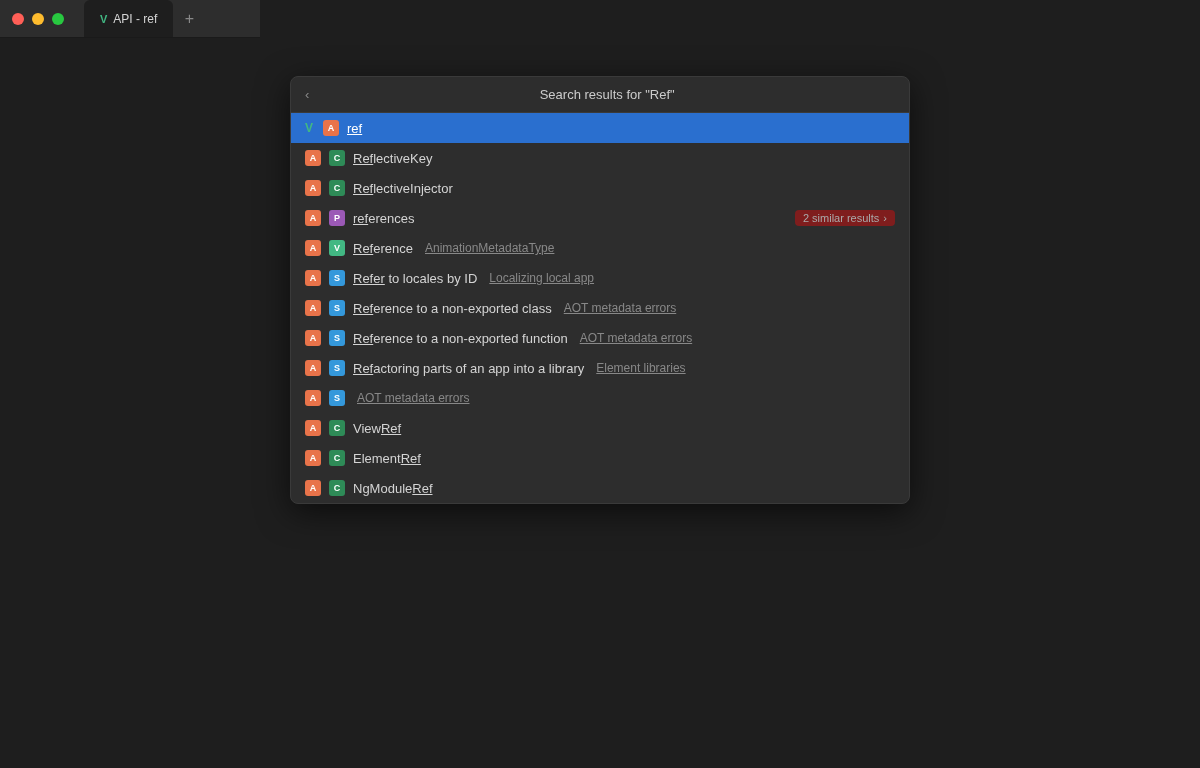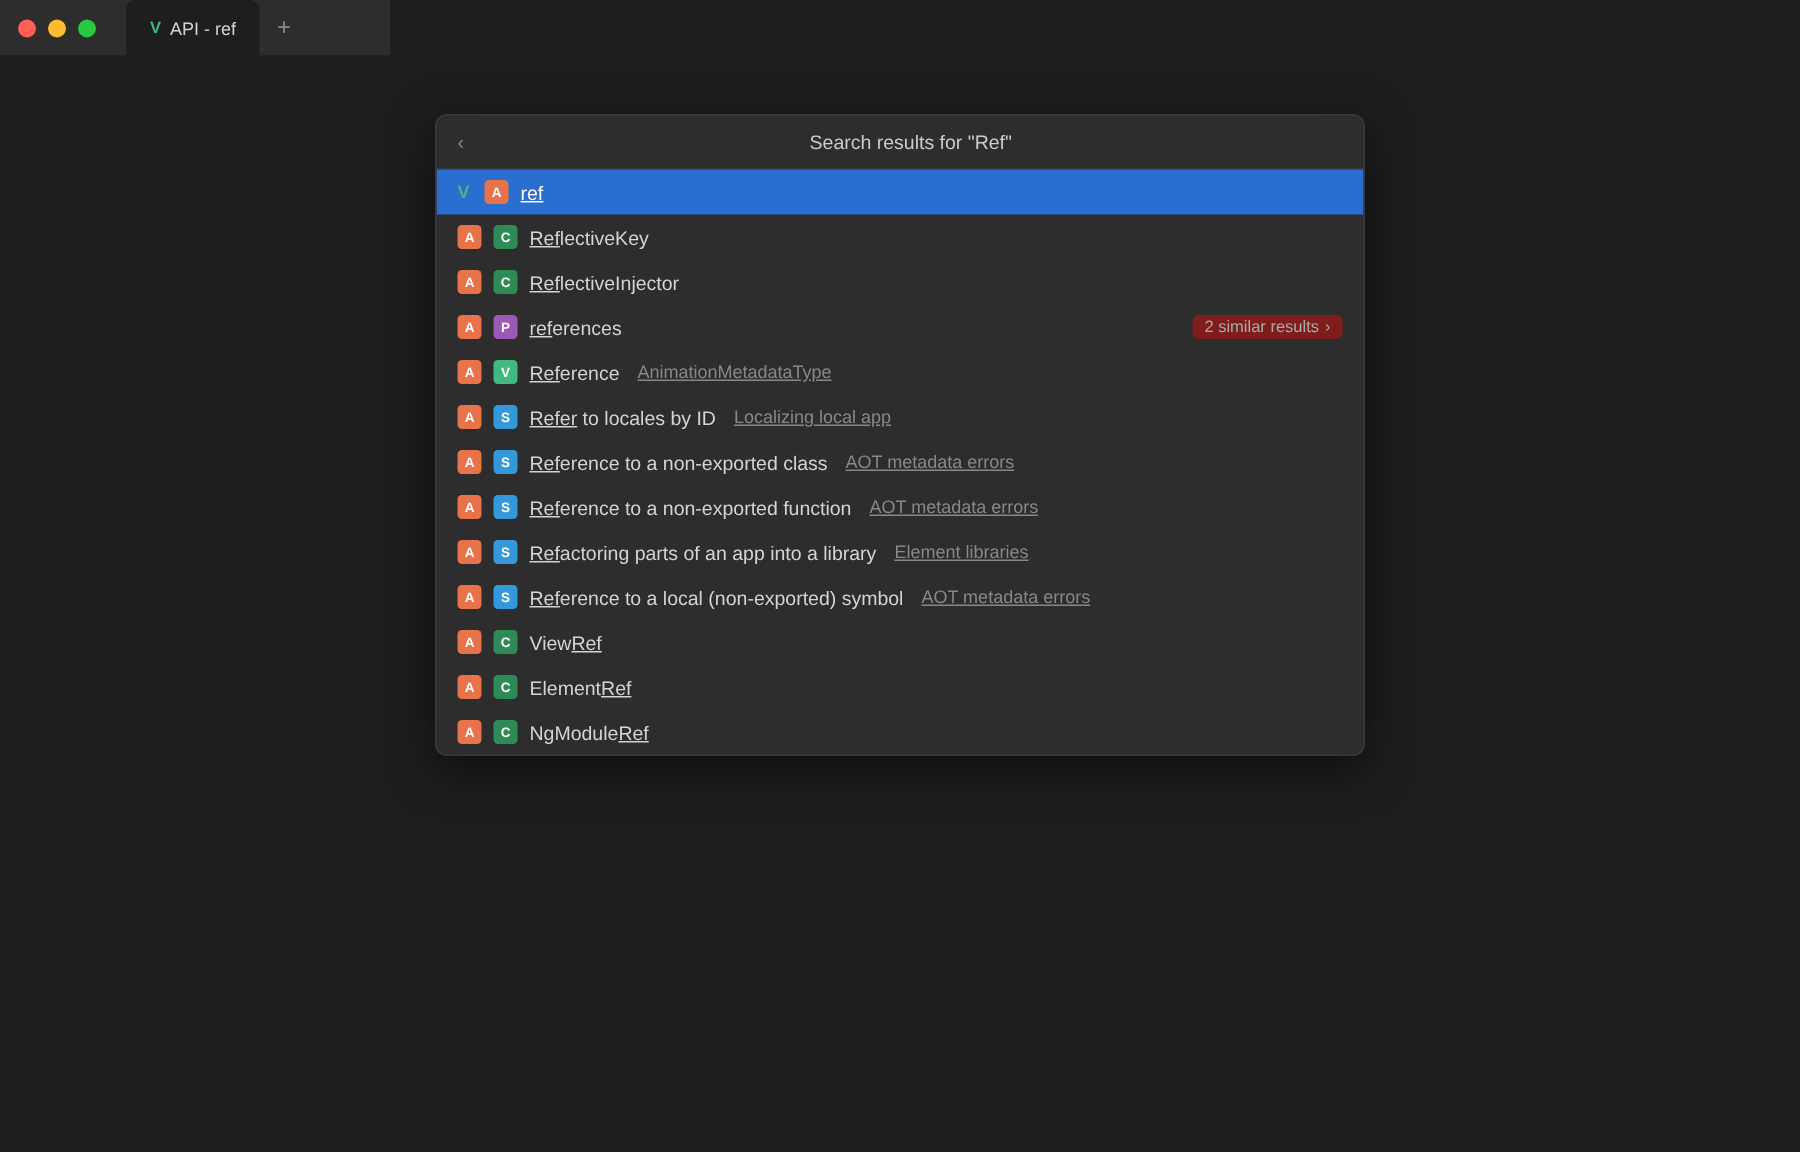--- a/index.html
+++ b/index.html
@@ -255,21 +255,20 @@
     <div class="dropdown-item">
       <span class="item-badge ib-a">A</span>
       <span class="item-badge ib-s">S</span>
       <span class="item-title"><u>Ref</u>actoring parts of an app into a library</span>
       <span class="item-subtitle">Element libraries</span>
     </div>
 
     <div class="dropdown-item">
       <span class="item-badge ib-a">A</span>
       <span class="item-badge ib-s">S</span>
-      <span class="item-title"><u>Ref</u>erence to a local (non-exported) symbol</span>
       <span class="item-subtitle">AOT metadata errors</span>
     </div>
 
     <div class="dropdown-item">
       <span class="item-badge ib-a">A</span>
       <span class="item-badge ib-c">C</span>
       <span class="item-title">View<u>Ref</u></span>
     </div>
 
     <div class="dropdown-item">

